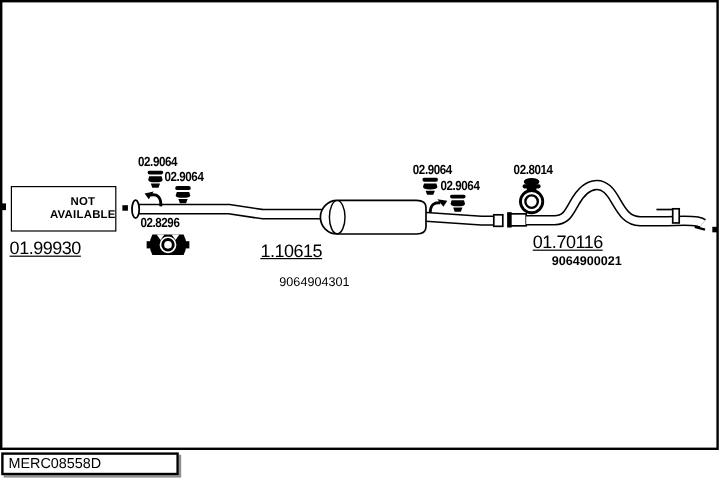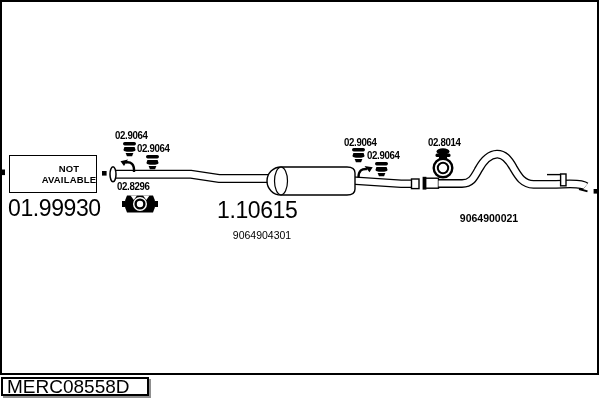--- a/index.html
+++ b/index.html
@@ -6,28 +6,28 @@
   #stage{position:relative;width:600px;height:400px;background:#fff;overflow:hidden;
          font-family:"Liberation Sans",sans-serif;color:#000;}
   .abs{position:absolute;}
   
   #frame{left:0;top:0;width:599px;height:375px;border:2px solid #000;box-sizing:border-box;}
   
   #na-box{left:9px;top:155px;width:88px;height:38px;border:1.6px solid #000;box-sizing:border-box;
           display:flex;flex-direction:column;align-items:center;justify-content:center;
           font-weight:bold;font-size:9.5px;line-height:11px;letter-spacing:.2px;padding-left:32px;}
   
-  .big-number{font-size:23px;letter-spacing:-.4px;white-space:nowrap;line-height:20px;}
+  .big-number{font-size:15px;letter-spacing:-.4px;white-space:nowrap;line-height:20px;text-decoration:underline;}
   .oem-number{font-size:10.5px;white-space:nowrap;text-align:center;line-height:11px;}
   
   .small-label{font-weight:bold;font-size:11px;letter-spacing:-.4px;white-space:nowrap;
                transform:scaleX(.88);transform-origin:0 0;line-height:11px;}
   
   #footer-box{left:1px;top:377px;width:148px;height:19px;border:2px solid #000;box-sizing:border-box;
-              box-shadow:2px 2px 0 #8f8f8f;font-size:19px;line-height:15px;padding-left:4px;
+              box-shadow:2px 2px 0 #8f8f8f;font-size:12px;line-height:15px;padding-left:4px;
               background:#fff;}
   svg{display:block;}
 </style>
 </head>
 <body>
 
 <div id="stage">
 
   <div class="abs" id="frame"></div>
 
@@ -82,20 +82,21 @@
   </svg>
 
   <div class="abs" id="na-box">
     <div>NOT</div>
     <div>AVAILABLE</div>
   </div>
 
   <div class="abs big-number" style="left:8px;top:198px;">01.99930</div>
   <div class="abs big-number" style="left:217px;top:200px;">1.10615</div>
   <div class="abs oem-number" style="left:218px;top:230px;width:88px;">9064904301</div>
+  <div class="abs big-number" style="left:444px;top:193px;">01.70116</div>
   <div class="abs oem-number" style="left:445px;top:213px;width:88px;font-weight:bold;">9064900021</div>
 
   <div class="abs small-label" style="left:115px;top:130px;">02.9064</div>
   <div class="abs small-label" style="left:137px;top:143px;">02.9064</div>
   <div class="abs small-label" style="left:117px;top:180.5px;">02.8296</div>
   <div class="abs small-label" style="left:344px;top:136.5px;">02.9064</div>
   <div class="abs small-label" style="left:366.5px;top:149.5px;">02.9064</div>
   <div class="abs small-label" style="left:428px;top:136.5px;">02.8014</div>
 
   <svg class="abs" style="left:122px;top:142px;" width="15" height="15" viewBox="0 0 14 14">

